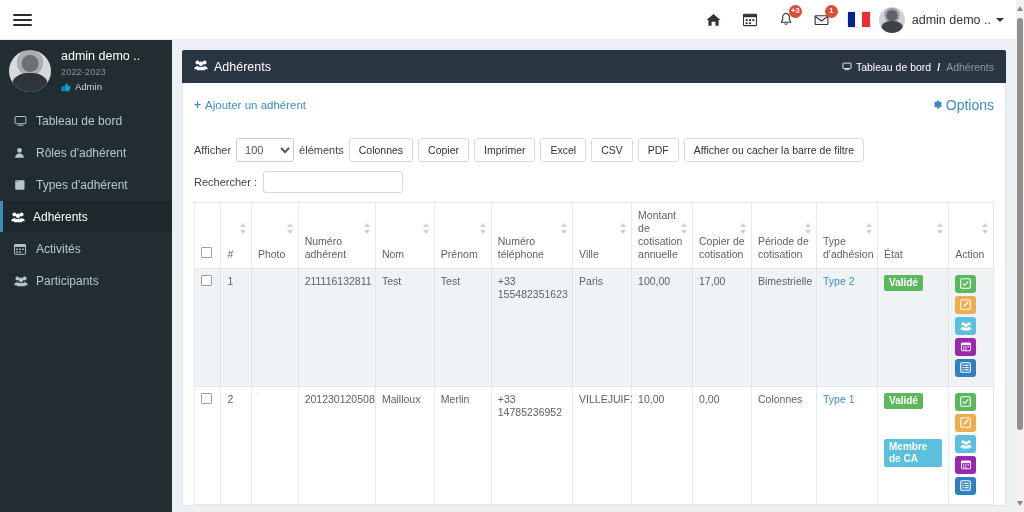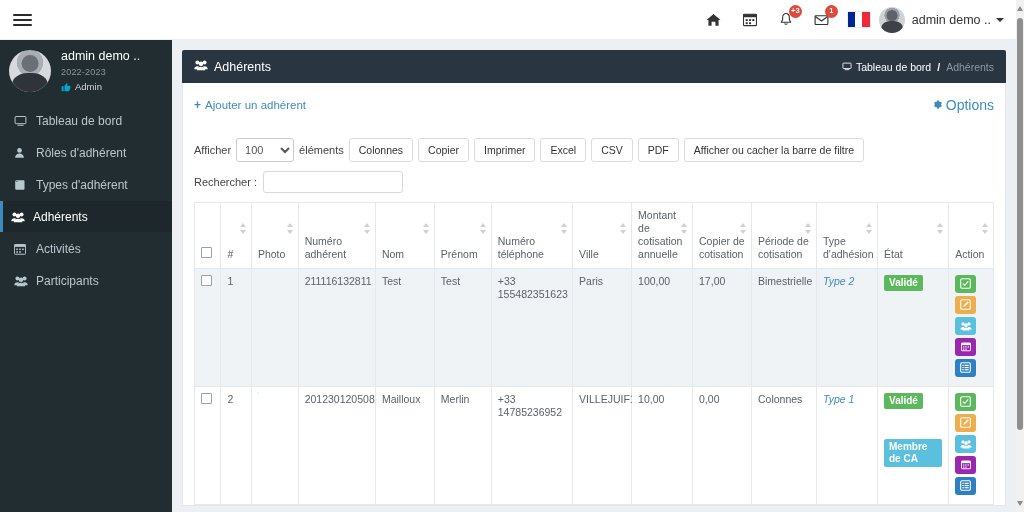--- a/index.html
+++ b/index.html
@@ -187,21 +187,21 @@
     position: relative; overflow: hidden; box-shadow: 0 0 0 1px #f0f0f0;
   }
   .thumb::before {
     content: ""; position: absolute; left: 50%; top: 10%; width: 38%; height: 38%;
     transform: translateX(-50%); border-radius: 50%; background: #8d9298;
   }
   .thumb::after {
     content: ""; position: absolute; left: 50%; bottom: -8%; width: 72%; height: 58%;
     transform: translateX(-50%); border-radius: 42% 42% 0 0; background: #32373d;
   }
-  .lnk { color: #3c8dbc; cursor: pointer; font-style: italic; }
+  .lnk { color: #3c8dbc; cursor: pointer; }
   .badge-st {
     display: inline-block; color: #fff; font-size: 10px; font-weight: bold;
     padding: 2px 5px; border-radius: 2px; margin-bottom: 3px; line-height: 1.2;
   }
   .b-green { background: #5cb85c; }
   .b-cyan { background: #5bc0de; margin-top: 27px; }
   .acts { display: flex; flex-direction: column; align-items: flex-start; }
   .act {
     width: 21px; height: 18px; border-radius: 3px; margin-bottom: 3px;
     display: flex; align-items: center; justify-content: center; cursor: pointer;

